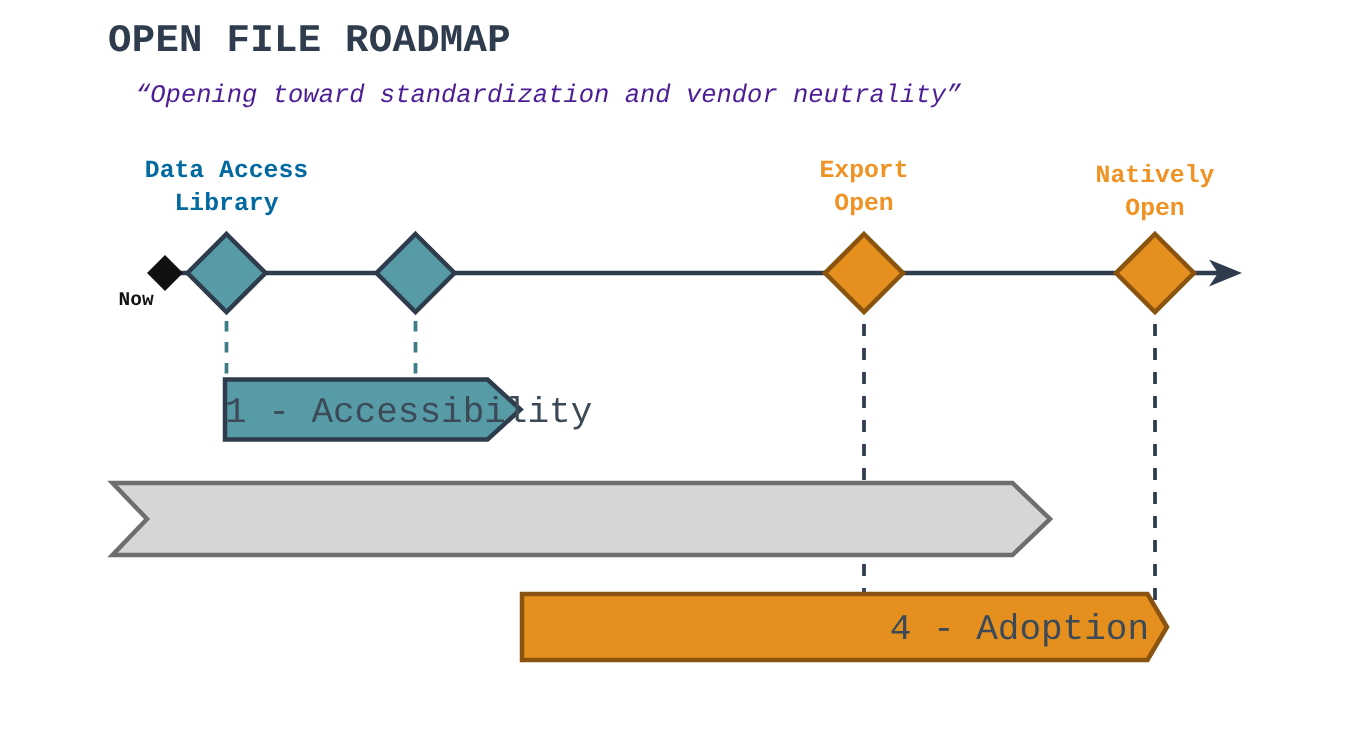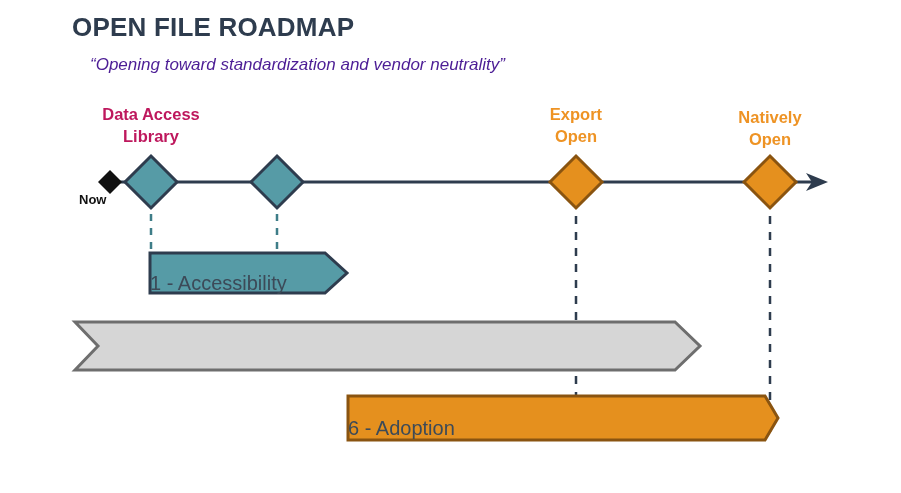--- a/index.html
+++ b/index.html
@@ -10,20 +10,21 @@
   }
   body {
     font-family: "Liberation Sans", sans-serif;
   }
   #roadmap {
     position: relative;
     width: 833px;
     height: 493px;
     background: #ffffff;
     overflow: hidden;
+    font-family: Liberation Mono, monospace;
   }
   .title {
     position: absolute;
     left: 72px;
     top: 12px;
     font-size: 26px;
     font-weight: bold;
     letter-spacing: 0.2px;
     color: #2E3C4E;
     white-space: nowrap;
@@ -47,38 +48,37 @@
   }
   
   .ms-label {
     position: absolute;
     text-align: center;
     font-size: 16.5px;
     font-weight: bold;
     line-height: 22px;
     white-space: pre-line;
   }
-  .ms-label.teal { color: #be185d; }
+  .ms-label.teal { color: #0369a1; }
   .ms-label.orange { color: #EE9324; }
   .now-label {
     position: absolute;
     left: 79px;
     top: 192px;
     font-size: 13px;
     font-weight: bold;
     color: #121212;
   }
   
   .bar-text {
     position: absolute;
-    font-size: 20px;
+    font-size: 24px;
     color: #3c4a58;
-    text-align: left;
+    text-align: right;
     white-space: nowrap;
-    margin-top: 10px;
   }
 </style>
 </head>
 <body>
 
 <div id="roadmap">
 
   <div class="title">OPEN FILE ROADMAP</div>
   <div class="subtitle">“Opening toward standardization and vendor neutrality”</div>
 
@@ -109,15 +109,15 @@
   <div class="ms-label teal" style="left:61px; top:103px; width:180px;">Data Access
 Library</div>
   <div class="ms-label orange" style="left:506px; top:103px; width:140px;">Export
 Open</div>
   <div class="ms-label orange" style="left:700px; top:106px; width:140px;">Natively
 Open</div>
 
   <div class="now-label">Now</div>
 
   <div class="bar-text" style="left:150px; top:262px; width:180px;">1 - Accessibility</div>
-  <div class="bar-text" style="left:348px; top:407px; width:418px;">6 - Adoption</div>
+  <div class="bar-text" style="left:348px; top:407px; width:418px;">4 - Adoption</div>
 
 </div>
 
 </body></html>

